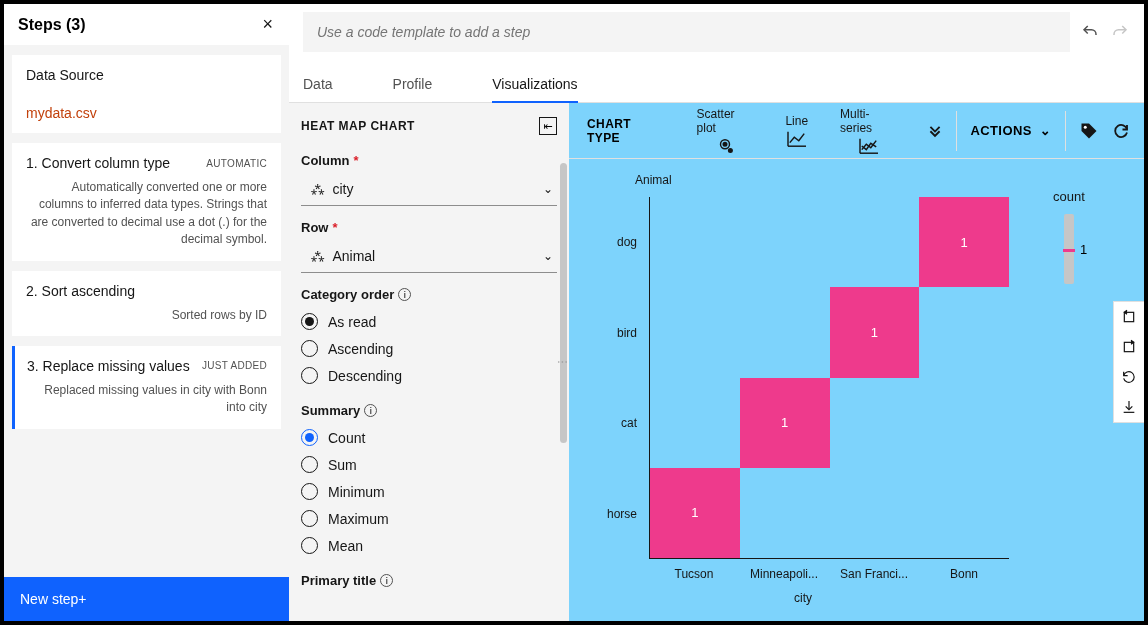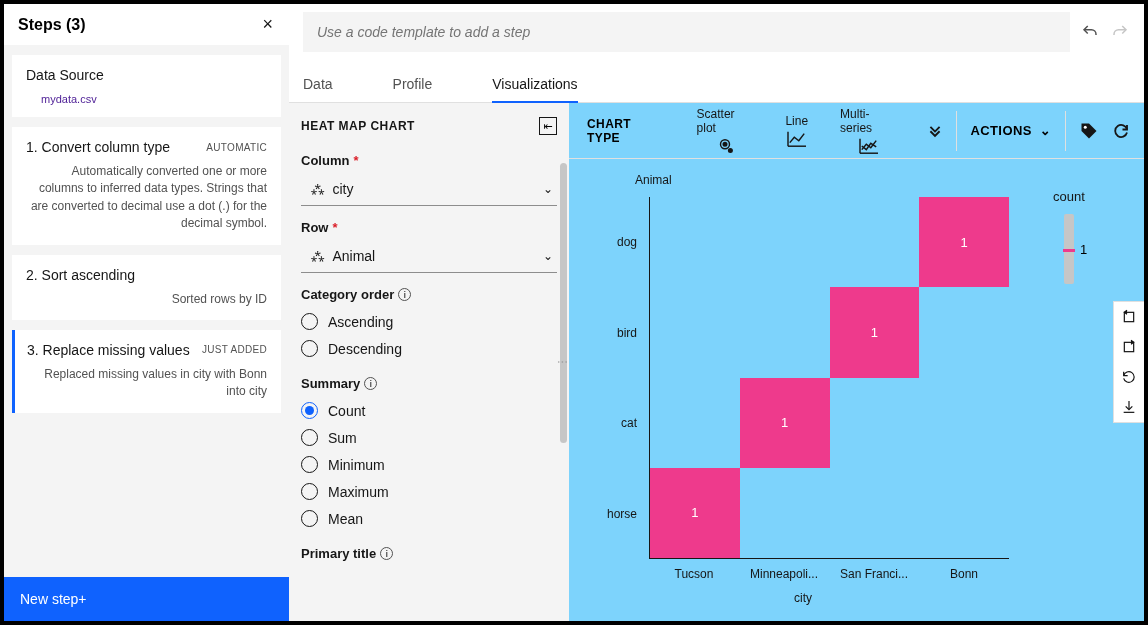--- a/index.html
+++ b/index.html
@@ -6,22 +6,22 @@
 body { background: #fff; width: 1148px; height: 625px; overflow: hidden; border: 4px solid #000; }
 .app { display: flex; height: 100%; }
 
 
 .left-panel { width: 285px; background: #f4f4f4; display: flex; flex-direction: column; position: relative; }
 .left-header { display: flex; justify-content: space-between; align-items: center; padding: 10px 16px 10px 14px; background: #fff; }
 .left-header h2 { font-size: 16px; font-weight: 700; }
 .close-x { font-size: 18px; cursor: pointer; color: #161616; }
 .steps-scroll { padding: 10px 8px; flex: 1; overflow-y: auto; }
 .card { background: #fff; padding: 12px 14px; margin-bottom: 10px; }
-.card-title { font-size: 14px; color: #161616; margin-bottom: 10px; }
-.card-sub { font-size: 11px; color: #4c1d95; margin-left: 15px; }
+.card-title { font-size: 14px; color: #161616; margin-bottom: 22px; }
+.card-sub { font-size: 14px; color: #c2410c; }
 .step-card { background: #fff; padding: 12px 14px; margin-bottom: 10px; position: relative; text-align: right; }
 .step-card.active { border-left: 3px solid #0f62fe; padding-left: 12px; }
 .step-head { display: flex; justify-content: space-between; align-items: center; margin-bottom: 8px; }
 .step-name { font-size: 14px; color: #161616; }
 .step-tag { font-size: 10px; color: #525252; letter-spacing: 0.3px; }
 .step-desc { font-size: 12px; color: #525252; line-height: 1.45; }
 .new-step { position: absolute; bottom: 0; left: 0; right: 0; background: #0f62fe; color: #fff; padding: 14px 16px; display: flex; justify-content: flex-start; align-items: center; font-size: 14px; cursor: pointer; }
 
 
 .main { flex: 1; display: flex; flex-direction: column; background: #fff; position: relative; }
@@ -194,20 +194,24 @@
           </div>
         </div>
 
         <div class="field-group">
           <div class="field-label">
               <span>Category order</span> 
               <span class="info-circ">i</span>
             </div>
           <div class="radio-group">
             <div class="radio-item">
+                <span class="radio checked"></span>
+                <span>As read</span>
+              </div>
+            <div class="radio-item">
                 <span class="radio"></span>
                 <span>Ascending</span>
               </div>
             <div class="radio-item">
                 <span class="radio"></span>
                 <span>Descending</span>
               </div>
           </div>
         </div>
 

